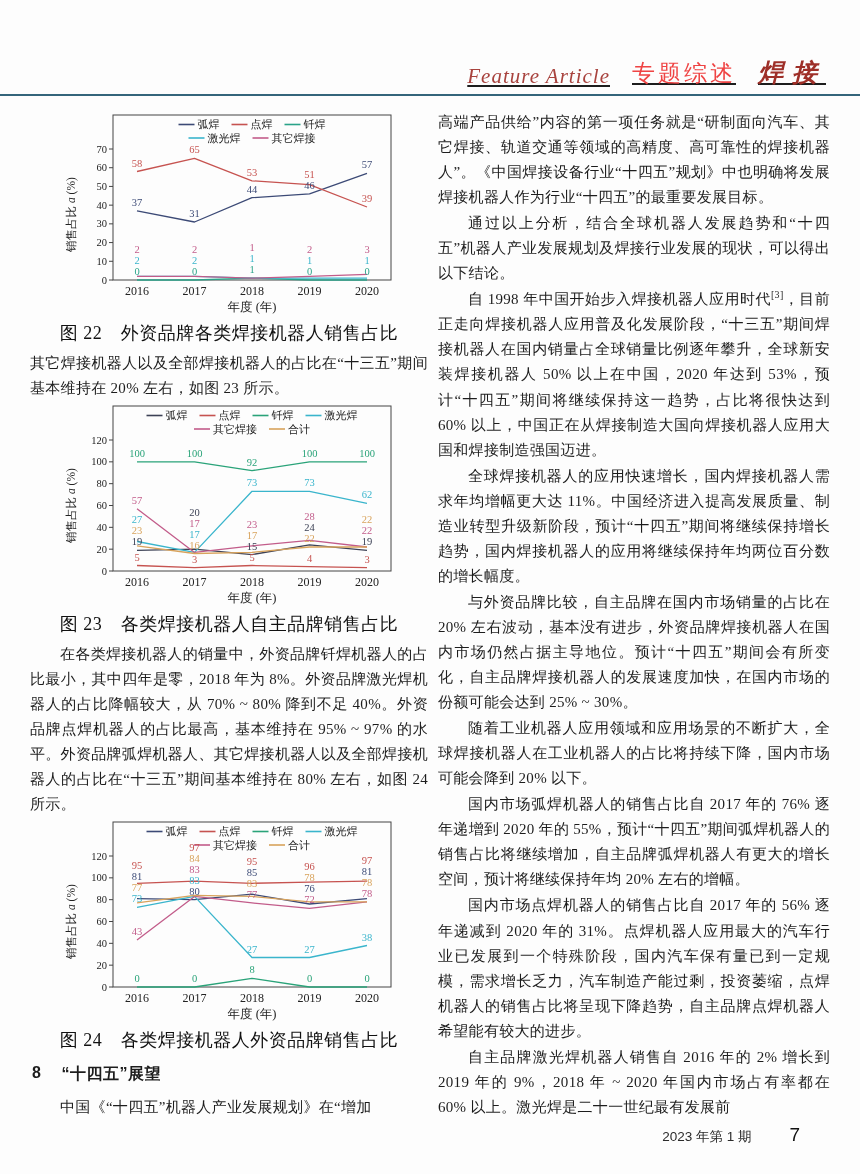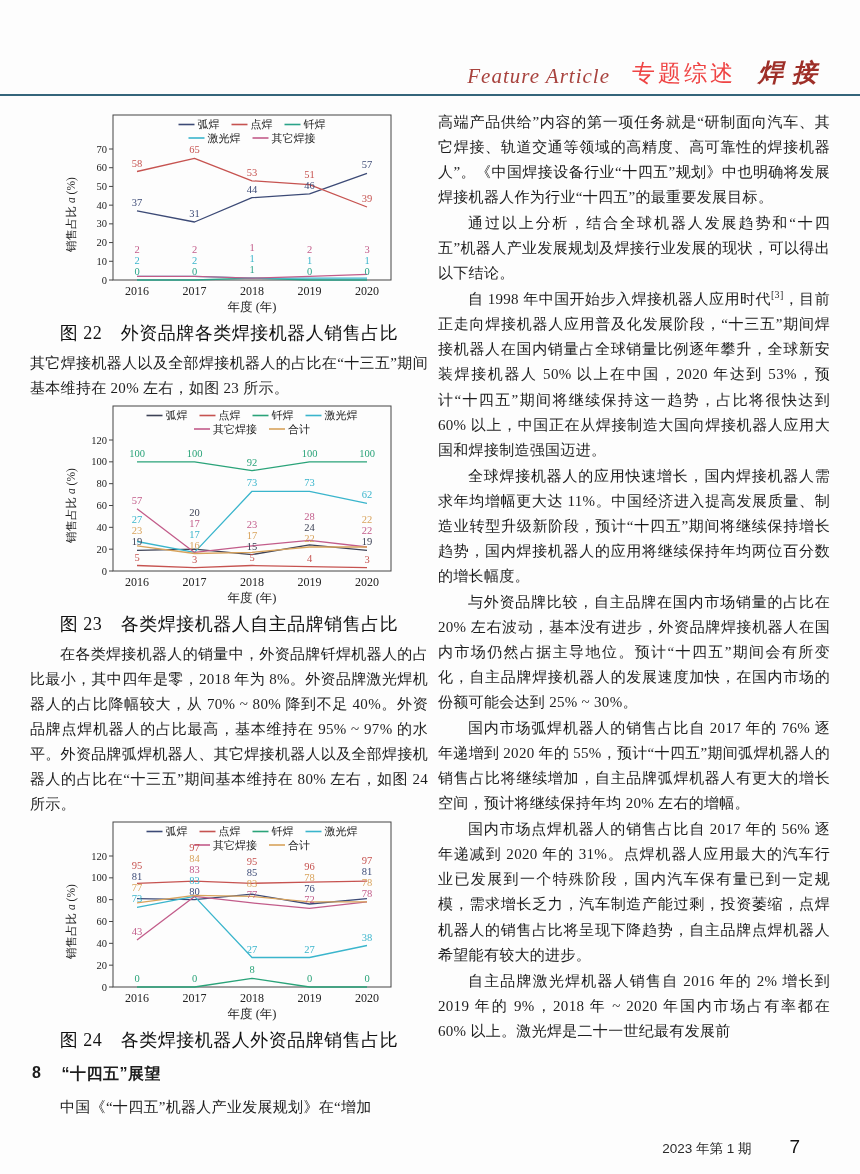--- a/index.html
+++ b/index.html
@@ -3,21 +3,21 @@
 <meta charset="utf-8">
 <style>
   html,body{margin:0;padding:0;background:#ffffff;}
   body{width:860px;height:1174px;overflow:hidden;position:relative;
        font-family:"Liberation Serif","DejaVu Serif",serif;color:#1d1d1d;}
   .page{width:860px;height:1174px;position:relative;background:#fdfdfd;}
 
   
   .header{height:96px;border-bottom:2px solid #34657b;display:flex;
           align-items:flex-end;justify-content:flex-end;gap:22px;
-          padding:0 34px 5px 0;box-sizing:border-box;}
+          padding:0 34px 5px 0;box-sizing:border-box;text-decoration:underline;}
   .feature{font-style:italic;font-size:21px;color:#a8433e;letter-spacing:1px;}
   .column-name{font-size:23px;color:#ef4444;letter-spacing:3px;}
   .journal{font-size:25px;color:#9e2f28;font-weight:bold;font-style:italic;letter-spacing:9px;}
 
   
   .content{display:flex;gap:10px;padding:14px 30px 0 30px;box-sizing:border-box;}
   .col-left{width:398px;flex:0 0 398px;}
   .col-right{flex:1;}
   p{margin:0 0 1px 0;font-size:15px;line-height:1.67;text-align:justify;
     letter-spacing:0.3px;}
@@ -28,21 +28,21 @@
   figure{margin:2px 0 6px 0;}
   figure svg{display:block;margin:0 auto;}
   figcaption{text-align:center;font-size:18px;color:#111;margin-top:3px;
              letter-spacing:0.5px;}
 
   .section-heading{display:flex;gap:20px;font-weight:bold;font-size:16px;
                    margin:12px 0 10px 2px;letter-spacing:0.5px;
                    font-family:"Liberation Sans","DejaVu Sans",sans-serif;}
 
   
-  .footer{position:absolute;right:60px;bottom:16px;display:flex;
+  .footer{position:absolute;right:60px;bottom:28px;display:flex;
           align-items:baseline;gap:38px;}
   .footer .issue{font-size:13.5px;color:#2b2b2b;
                  font-family:"Liberation Sans","DejaVu Sans",sans-serif;}
   .footer .pagenum{font-size:19px;color:#111;
                  font-family:"Liberation Sans","DejaVu Sans",sans-serif;}
 
   svg text{font-family:"Liberation Serif","DejaVu Serif",serif;}
 </style>
 </head>
 <body>
@@ -292,20 +292,21 @@
 
       <p class="indent">中国《“十四五”机器人产业发展规划》在“增加</p>
     </div>
 
     <div class="col-right">
       <p class="noindent">高端产品供给”内容的第一项任务就是“研制面向汽车、其它焊接、轨道交通等领域的高精度、高可靠性的焊接机器人”。《中国焊接设备行业“十四五”规划》中也明确将发展焊接机器人作为行业“十四五”的最重要发展目标。</p>
       <p class="indent">通过以上分析，结合全球机器人发展趋势和“十四五”机器人产业发展规划及焊接行业发展的现状，可以得出以下结论。</p>
       <p class="indent"><span>自 1998 年中国开始步入焊接机器人应用时代</span><sup>[3]</sup><span>，目前正走向焊接机器人应用普及化发展阶段，“十三五”期间焊接机器人在国内销量占全球销量比例逐年攀升，全球新安装焊接机器人 50% 以上在中国，2020 年达到 53%，预计“十四五”期间将继续保持这一趋势，占比将很快达到 60% 以上，中国正在从焊接制造大国向焊接机器人应用大国和焊接制造强国迈进。</span></p>
       <p class="indent">全球焊接机器人的应用快速增长，国内焊接机器人需求年均增幅更大达 11%。中国经济进入提高发展质量、制造业转型升级新阶段，预计“十四五”期间将继续保持增长趋势，国内焊接机器人的应用将继续保持年均两位百分数的增长幅度。</p>
       <p class="indent">与外资品牌比较，自主品牌在国内市场销量的占比在 20% 左右波动，基本没有进步，外资品牌焊接机器人在国内市场仍然占据主导地位。预计“十四五”期间会有所变化，自主品牌焊接机器人的发展速度加快，在国内市场的份额可能会达到 25% ~ 30%。</p>
+      <p class="indent">随着工业机器人应用领域和应用场景的不断扩大，全球焊接机器人在工业机器人的占比将持续下降，国内市场可能会降到 20% 以下。</p>
       <p class="indent">国内市场弧焊机器人的销售占比自 2017 年的 76% 逐年递增到 2020 年的 55%，预计“十四五”期间弧焊机器人的销售占比将继续增加，自主品牌弧焊机器人有更大的增长空间，预计将继续保持年均 20% 左右的增幅。</p>
       <p class="indent">国内市场点焊机器人的销售占比自 2017 年的 56% 逐年递减到 2020 年的 31%。点焊机器人应用最大的汽车行业已发展到一个特殊阶段，国内汽车保有量已到一定规模，需求增长乏力，汽车制造产能过剩，投资萎缩，点焊机器人的销售占比将呈现下降趋势，自主品牌点焊机器人希望能有较大的进步。</p>
       <p class="indent">自主品牌激光焊机器人销售自 2016 年的 2% 增长到 2019 年的 9%，2018 年 ~ 2020 年国内市场占有率都在 60% 以上。激光焊是二十一世纪最有发展前</p>
     </div>
 
   </div>
 
   <div class="footer">
     <span class="issue">2023 年第 1 期</span>
     <span class="pagenum">7</span>

